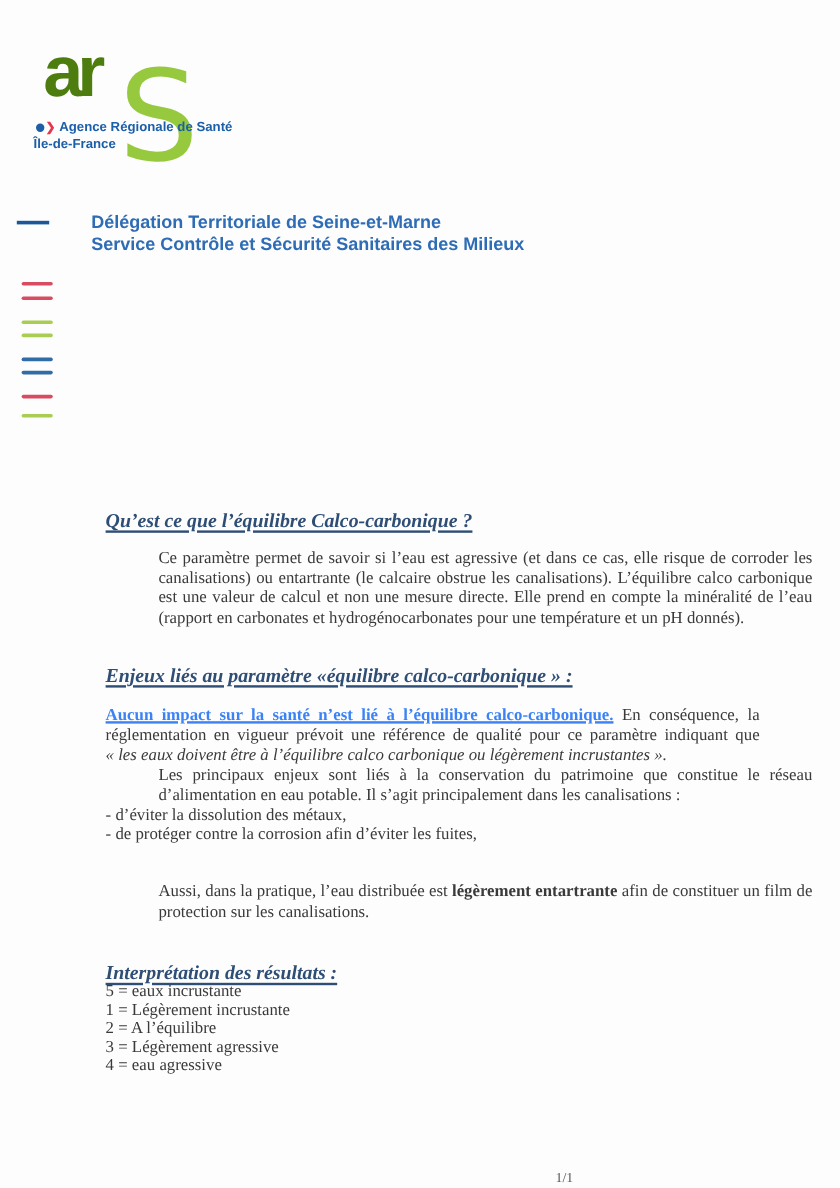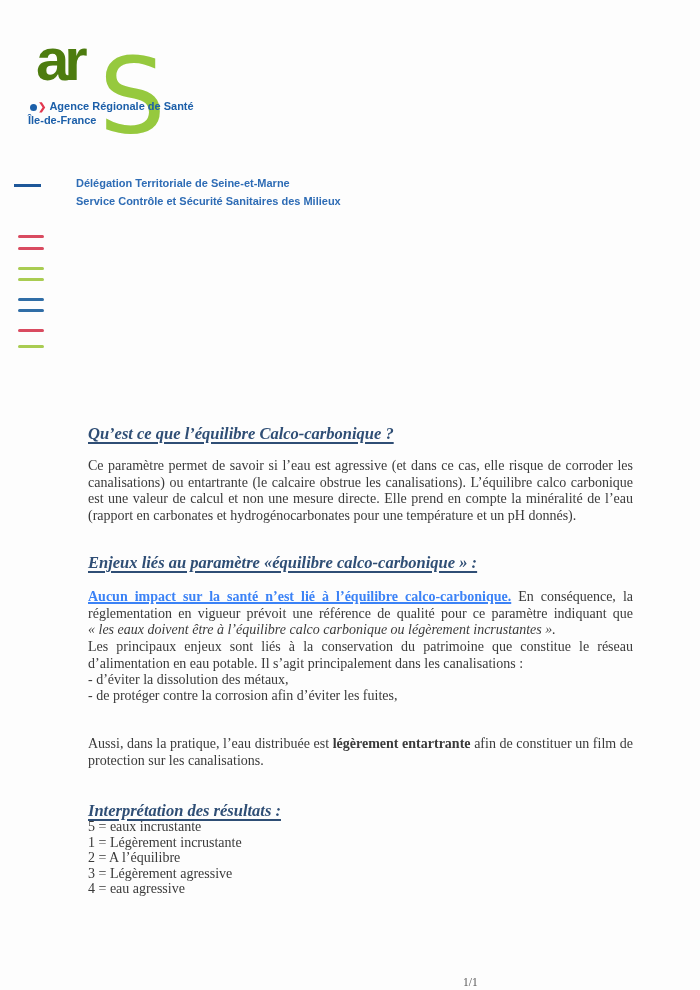--- a/index.html
+++ b/index.html
@@ -38,31 +38,31 @@
   .logo-region{
     left:28px;top:114px;
     font-family:"Liberation Sans", sans-serif;
     font-weight:bold;font-size:11px;color:#1c5fa9;
   }
 
   
   .dt-rule{left:14px;top:184px;width:27px;height:3px;background:#1e5799;}
   .dt-line{
     font-family:"Liberation Sans", sans-serif;
-    font-weight:bold;font-size:11px;color:#2e6cb5;white-space:nowrap;padding-left:28px;
+    font-weight:bold;font-size:15px;color:#2e6cb5;white-space:nowrap;padding-left:28px;
   }
   .dt1{left:48px;top:177px;}
   .dt2{left:48px;top:195px;}
 
   
   .mark{left:18px;width:26px;height:3px;border-radius:2px;}
 
   
   .doc{left:88px;width:545px;color:#3a3a3a;font-size:14px;line-height:16.5px;}
-  .just{text-align:justify;}
+  .just{text-align:justify;margin-left:44px;}
   .just-all{text-align:justify;text-align-last:justify;}
   .heading{
     font-weight:bold;font-style:italic;font-size:16.5px;line-height:20px;
     color:#2f4e75;text-decoration:underline;
     text-decoration-thickness:1.5px;text-underline-offset:3px;
     white-space:nowrap;
   }
   .h1{top:424px;}
   .p1{top:458px;}
   .h2{top:553px;}

